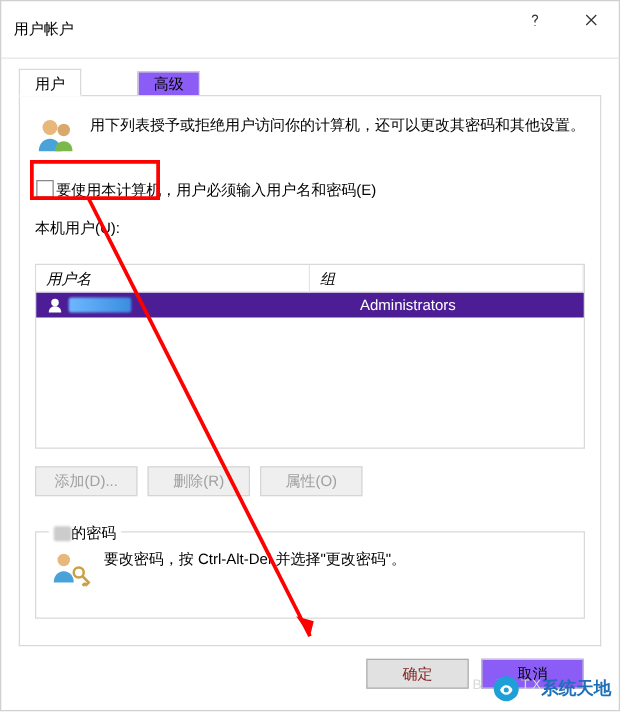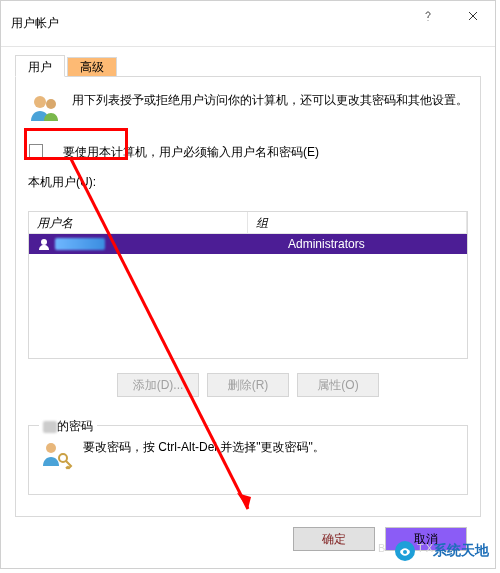--- a/index.html
+++ b/index.html
@@ -46,33 +46,34 @@
     color: #333;
   }
   .titlebar-btn svg { stroke: #333; stroke-width: 1; fill: none; }
   .content {
     padding: 8px 14px 10px 14px;
   }
   .tabs {
     display: flex;
     position: relative;
     height: 22px;
+    gap: 43px;
   }
   .tab {
     padding: 3px 12px 0 12px;
     border: 1px solid #d9d9d9;
     border-bottom: none;
     background: #fff;
     font-size: 12px;
     position: relative;
     z-index: 2;
     margin-right: 2px;
   }
   .tab.active { border-bottom: 1px solid #fff; }
-  .tab.inactive { background:#fdba74; top:2px; padding-top:1px; padding-bottom:0; height:19px; }
+  .tab.inactive { background:#8b5cf6; top:2px; padding-top:1px; padding-bottom:0; height:19px; }
   .tabrule {
     position: absolute;
     left: 0; right: 0; bottom: 0;
     border-bottom: 1px solid #d9d9d9;
     z-index: 1;
   }
   .tabpanel {
     border: 1px solid #d9d9d9;
     border-top: none;
     padding: 14px 12px 12px 12px;
@@ -84,21 +85,21 @@
     gap: 10px;
     margin-bottom: 14px;
   }
   .users-icon {
     width: 34px; height: 34px; flex-shrink: 0;
   }
   .intro-text { font-size: 12px; line-height: 1.6; }
   .checkbox-row {
     display: flex;
     align-items: flex-start;
-    gap: 20px;
+    gap: 2px;
     padding: 5px 5px 5px 3px;
     margin: 0 0 8px -2px;
   }
   .attention-box {
     position: absolute;
     border: 3px solid #ff0000;
     left: 23px; top: 127px;
     width: 104px; height: 32px;
     pointer-events: none;
     z-index: 5;
@@ -165,21 +166,21 @@
   }
   .blur-name {
     display:inline-block; width:50px; height:12px;
     background: linear-gradient(90deg,#6fb7ff,#3a8de0);
     filter: blur(1px);
     border-radius:2px;
   }
   .user-buttons {
     display: flex;
     gap: 8px;
-    justify-content: center;
+    justify-content: flex-start;
     margin-bottom: 14px;
   }
   .btn {
     min-width: 82px;
     height: 24px;
     border: 1px solid #c8c8c8;
     background: #8b5cf6;
     font-size: 12px;
     display: inline-flex;
     align-items: center;

